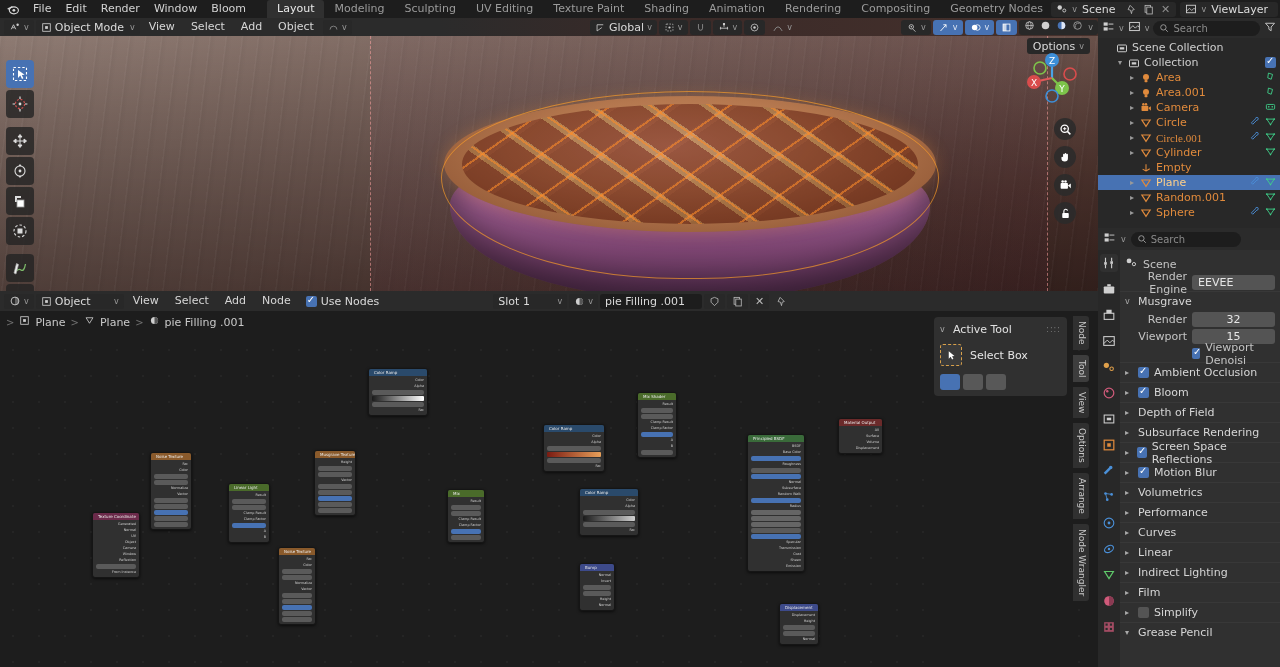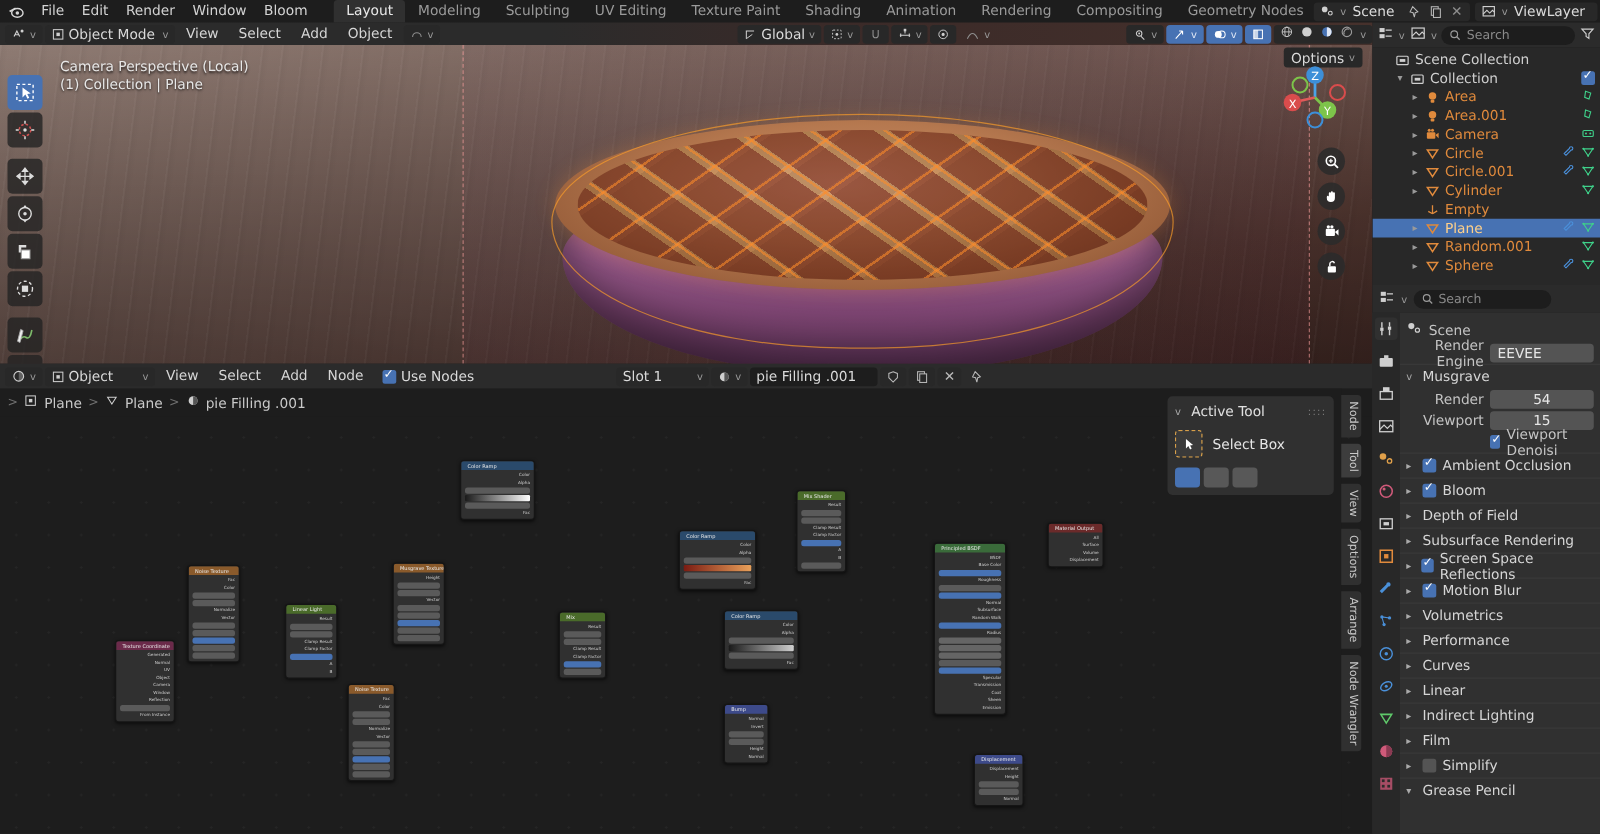--- a/index.html
+++ b/index.html
@@ -468,24 +468,20 @@
     <div class="pie-wrap">
       <div class="pie-dish"></div>
       <div class="pie-rim"></div>
       <div class="pie-top">
         <div class="jam"></div>
         <div class="lattice"></div>
       </div>
       <div class="pie-sel-outline"></div>
     </div>
 
-    <div class="vp-text">
-      <div>Camera Perspective (Local)</div>
-      <div>(1) Collection | Plane</div>
-    </div>
 
     <div class="tool-col">
       <div class="tool-btn sel">
         <svg width="16" height="16" viewBox="0 0 16 16">
             <rect x="1.5" y="1.5" width="13" height="13" fill="none" stroke="#fff" stroke-width="1.1" stroke-dasharray="2.4 2"></rect>
             <path d="M6 4 L6 12 L8.3 9.6 L10 13 L11.4 12.2 L9.8 9.1 L12.6 8.8 Z" fill="#fff"></path>
           </svg>
       </div>
       <div class="tool-btn">
         <svg width="16" height="16" viewBox="0 0 16 16">
@@ -1055,21 +1051,21 @@
               </svg></span>
           </span>
         </div>
         <div class="ol-row" style="padding-left: 28px;">
           <span class="ol-chev">▸</span>
           <span class="ol-icon">
             <svg width="12" height="12" viewBox="0 0 16 16">
               <path d="M2.5 4 L13.5 4 L8 12.5 Z" fill="none" stroke="#e08a3c" stroke-width="1.6"></path>
             </svg>
           </span>
-          <span class="ol-label" style="color: rgb(224, 138, 60);">Circle.001</span>
+          <span class="ol-label" style="color: rgb(224, 138, 60); font-family: Liberation Serif, serif;">Circle.001</span>
           <span class="ol-right">
             <span><svg width="11" height="11" viewBox="0 0 16 16">
                 <path d="M4 12 L10 6 a2 2 0 1 0 -2 -2 L2 10 Z" fill="none" stroke="#4a8fd9" stroke-width="1.3"></path>
               </svg></span>
             <span><svg width="11" height="11" viewBox="0 0 16 16">
                 <path d="M2.5 4.5 L13.5 4.5 L8 12.5 Z" fill="none" stroke="#3fd18a" stroke-width="1.3"></path>
                 <circle cx="2.5" cy="4.5" r="1.2" fill="#3fd18a"></circle>
                 <circle cx="13.5" cy="4.5" r="1.2" fill="#3fd18a"></circle>
                 <circle cx="8" cy="12.5" r="1.2" fill="#3fd18a"></circle>
               </svg></span>
@@ -1291,21 +1287,21 @@
       <div class="prow">
         <span class="sublabel">Render Engine</span>
         <span class="pfield">EEVEE</span>
       </div>
       <div class="psect">
         <span class="tri">v</span>
         <span>Musgrave</span>
       </div>
       <div class="prow">
         <span class="sublabel">Render</span>
-        <span class="pfield num">54</span>
+        <span class="pfield num">32</span>
       </div>
       <div class="prow">
         <span class="sublabel">Viewport</span>
         <span class="pfield num">15</span>
       </div>
       <div class="prow" style="padding-left:72px;">
         <span class="cbx on"></span>
         <span class="plabel">Viewport Denoisi</span>
       </div>
       <div id="prop-sections">

